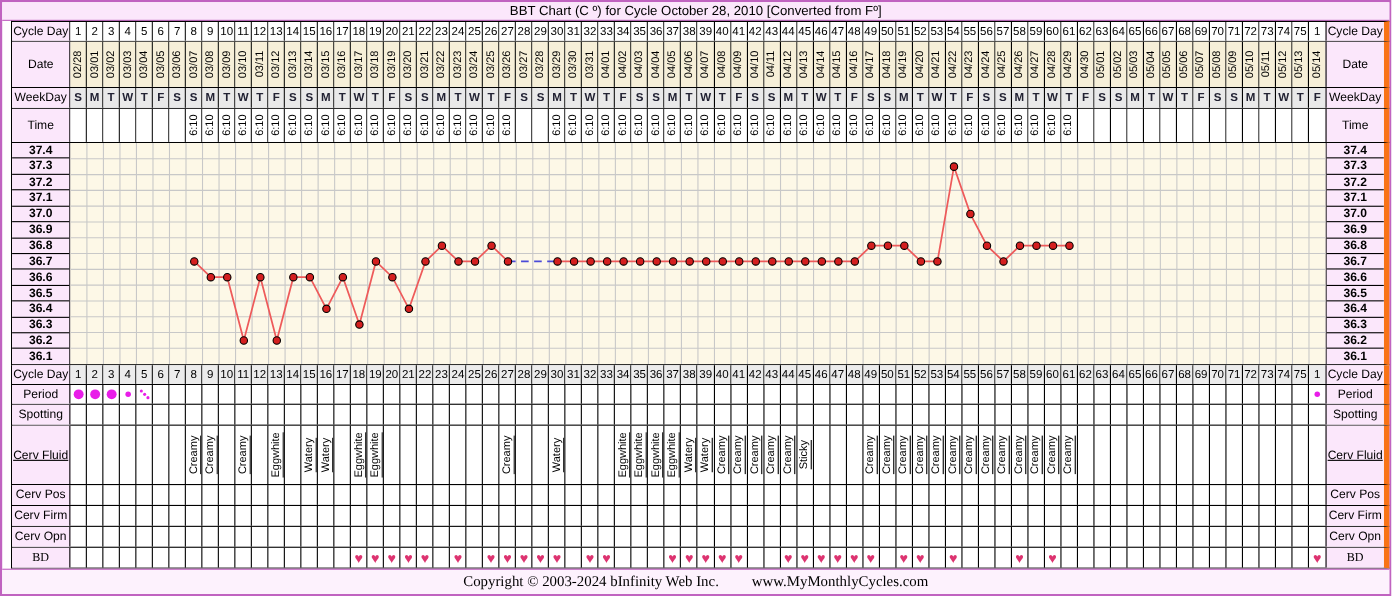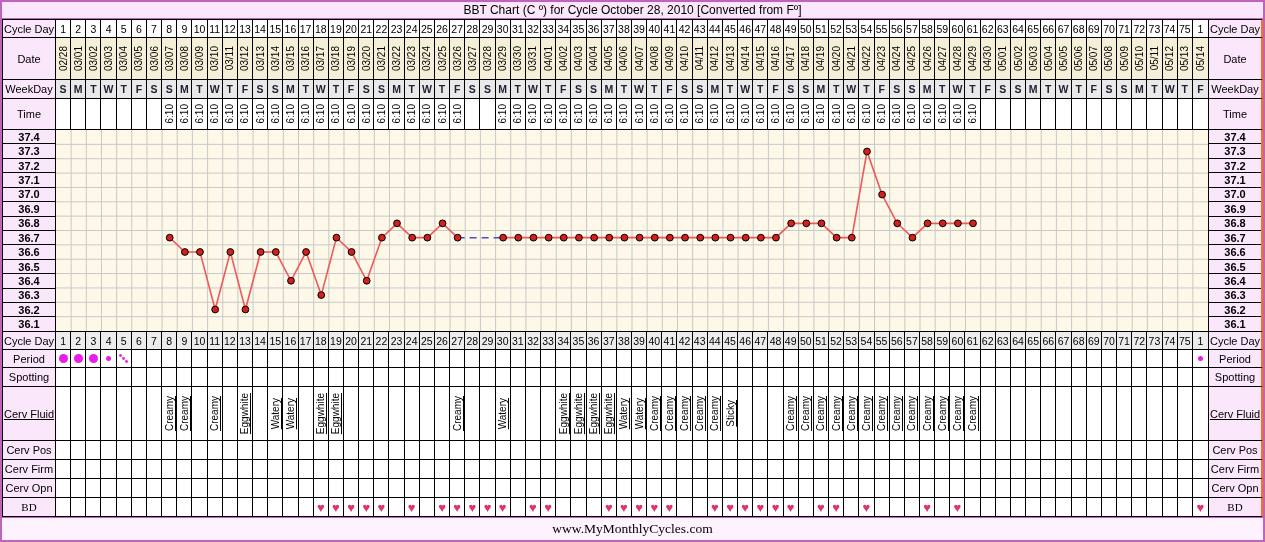--- a/index.html
+++ b/index.html
@@ -7,22 +7,23 @@
     width:1261px;height:538px;border:2px solid #c063c0;background:#fff;
     display:flex;flex-direction:column;
     font-family:"Liberation Sans",sans-serif;color:#000;
   }
   .title-row{
     height:17px;flex:0 0 17px;background:#fbe7fb;border-bottom:1px solid #c063c0;
     display:flex;align-items:center;justify-content:center;font-size:12px;
     box-sizing:border-box;
   }
   .grid-row{
-    display:flex;border-bottom:1px solid #000;border-left:1px solid #000;border-right:2px solid #f97316;
+    display:flex;border-bottom:1px solid #000;border-left:1px solid #000;border-right:5px solid #f97316;
     box-sizing:border-box;
+    margin-left:8px;
   }
   .grid-row.first{border-top:1px solid #000;}
   .lbl{
     flex:0 0 53px;width:53px;background:#fbe7fb;display:flex;align-items:center;justify-content:center;
     font-size:11px;box-sizing:border-box;border-right:1px solid #000;white-space:nowrap;
   }
   .lbl.right{border-right:none;border-left:1px solid #000;}
   .cells{flex:1;display:grid;grid-template-columns:repeat(76,1fr);}
   .cell{
     border-right:1px solid #000;box-sizing:border-box;display:flex;align-items:center;justify-content:center;
@@ -1643,16 +1644,17 @@
         <div class="cell"></div>
         <div class="cell"></div>
         <div class="cell">
           <span class="heart" style="color: rgb(221, 51, 112);">♥</span>
         </div>
       </div>
     <div class="lbl right">BD</div>
   </div>
 
   <div class="footer-row">
+    <span>Copyright © 2003-2024 bInfinity Web Inc.</span>
     <span>www.MyMonthlyCycles.com</span>
   </div>
 
 </div>
 
 </body></html>

